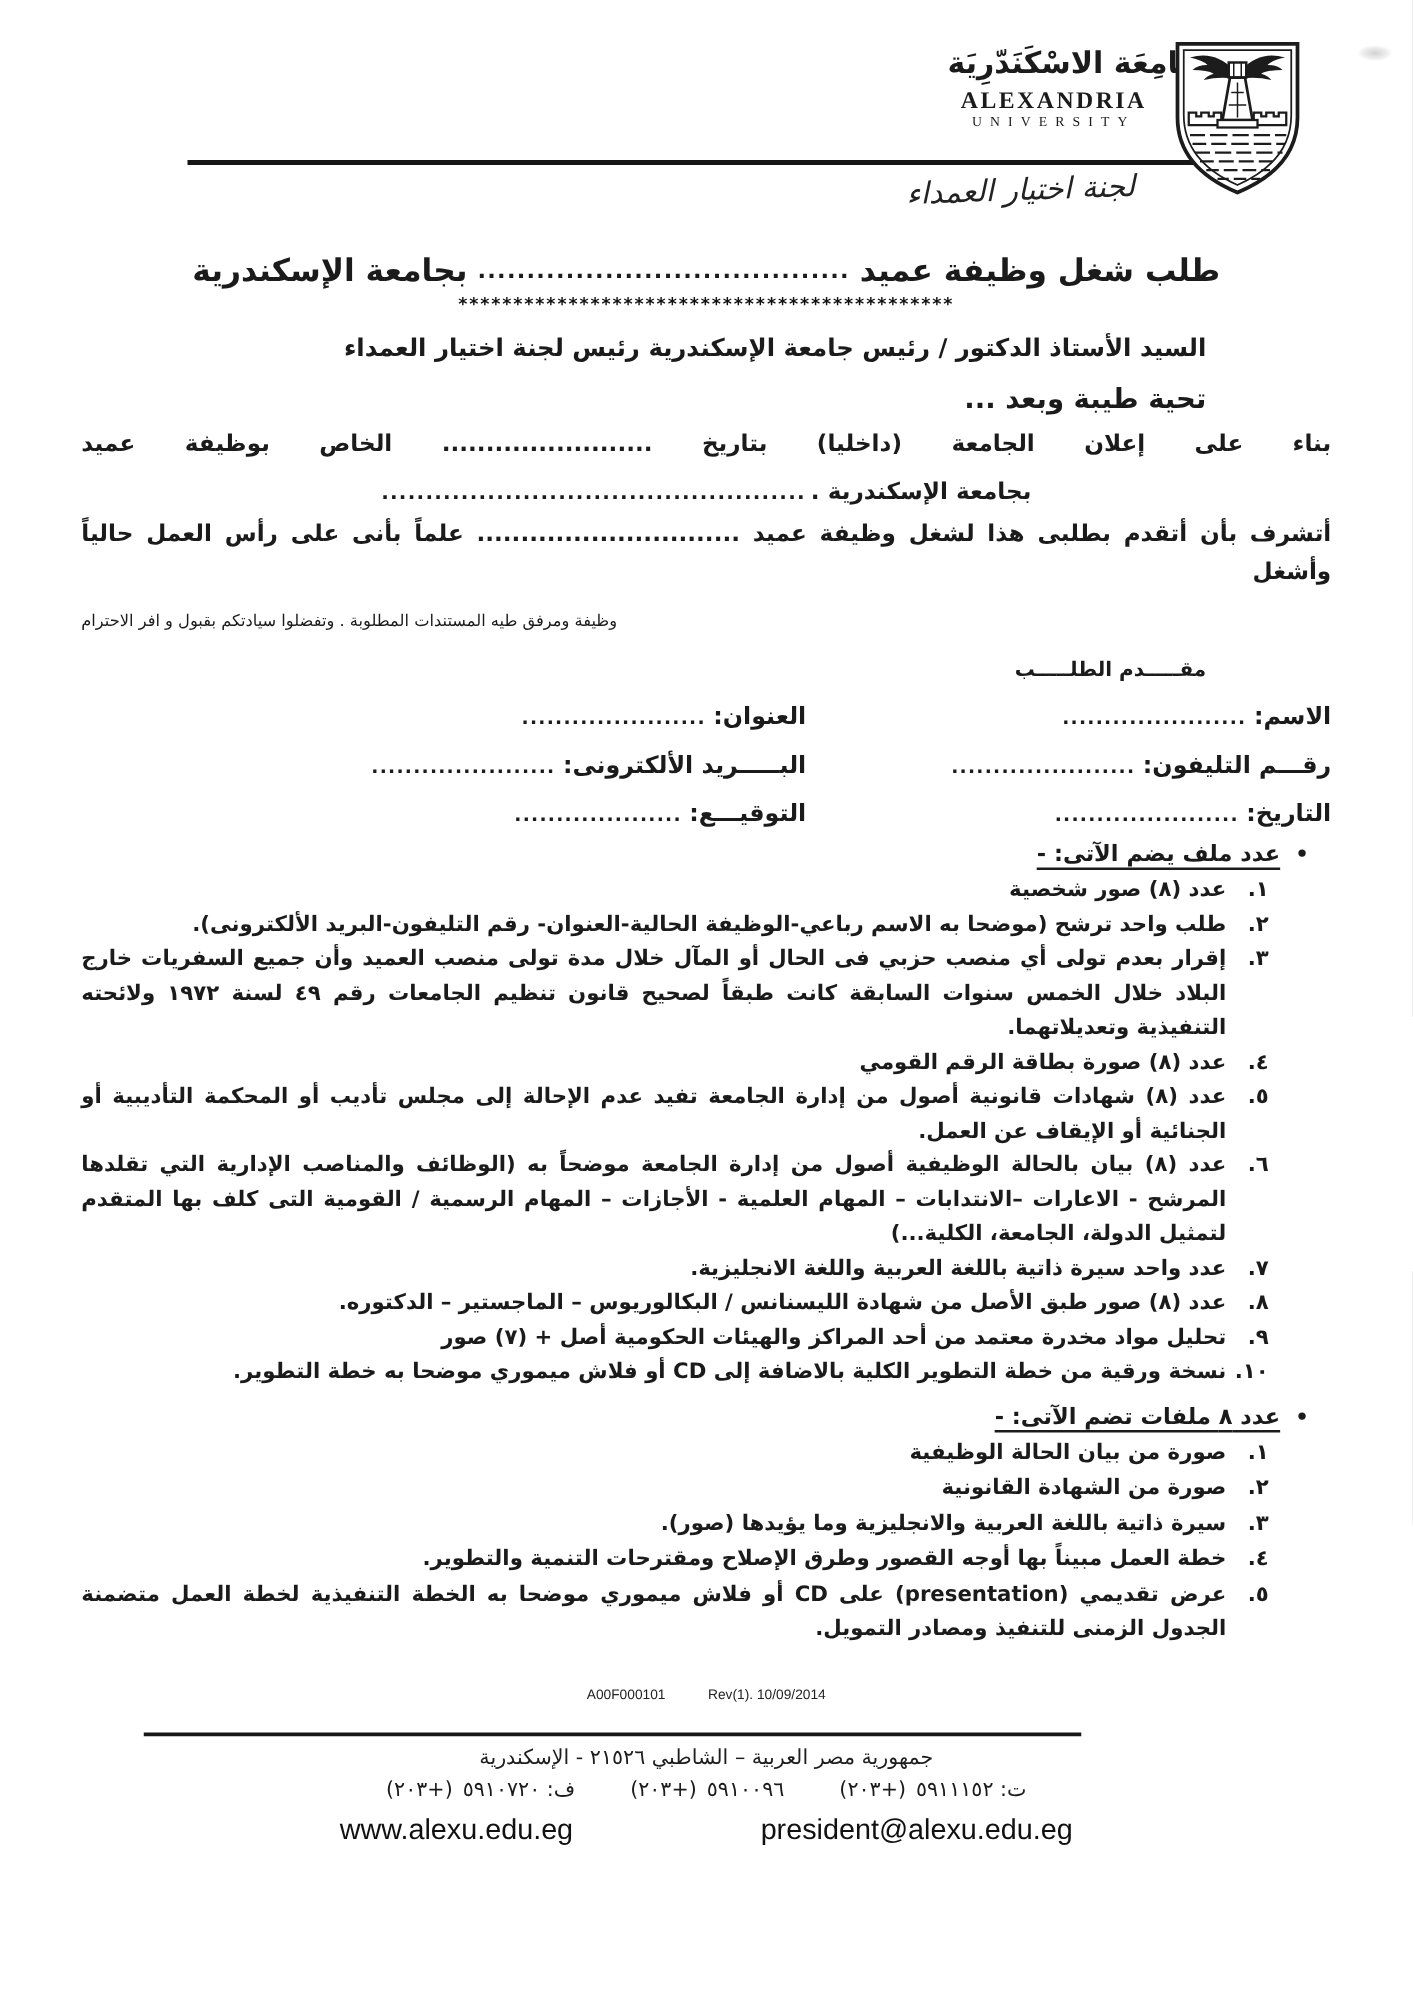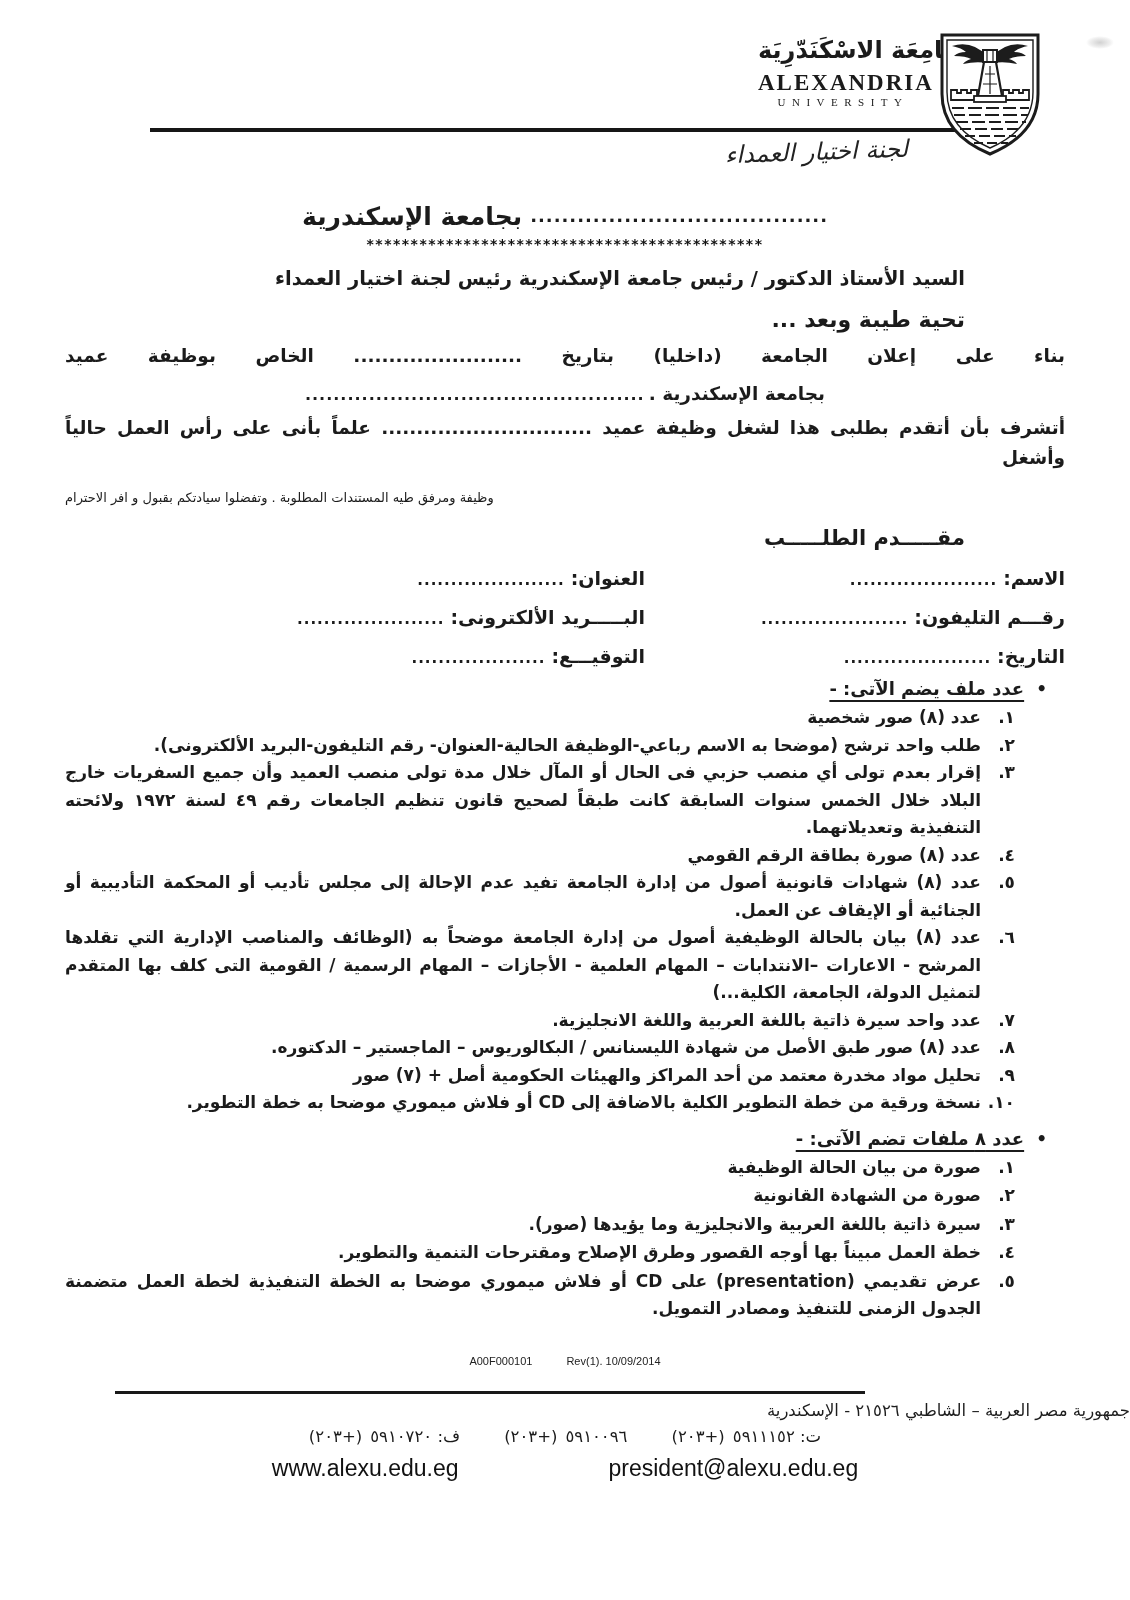--- a/index.html
+++ b/index.html
@@ -11,21 +11,21 @@
     color:#1b1b1b;
     font-family:"DejaVu Sans", sans-serif;
     overflow:hidden;
   }
   .content{padding:0 65px;}
   
   .header{position:relative;height:196px;}
   .rule{position:absolute;top:128px;left:150px;width:840px;height:3.5px;background:#161616;}
   .brand{position:absolute;top:38px;right:202px;width:170px;text-align:center;line-height:1;}
   .brand .callig{font-size:24px;font-weight:700;white-space:nowrap;letter-spacing:-1px;}
-  .brand .en1{font-family:"Liberation Serif", serif;font-weight:700;font-size:23px;letter-spacing:2px;margin-top:9px;}
+  .brand .en1{font-family:"Liberation Serif", serif;font-weight:700;font-size:19px;letter-spacing:2px;margin-top:9px;}
   .brand .en2{font-family:"Liberation Serif", serif;font-weight:400;font-size:11px;letter-spacing:6.5px;margin-top:3px;}
   .shield{position:absolute;top:30px;right:88px;z-index:2;}
   .note{
     position:absolute;top:138px;right:222px;
     font-size:24px;font-style:italic;font-weight:400;color:#222;
     transform:rotate(-2deg);white-space:nowrap;
   }
   .scan-artifact{position:absolute;top:36px;right:16px;width:28px;height:13px;border-radius:50%;
     background:radial-gradient(closest-side,#b9b9b9,#e6e6e6 70%,transparent);opacity:.65;}
   
@@ -37,41 +37,41 @@
   .addressee{direction:rtl;text-align:right;padding-right:100px;font-size:19.5px;font-weight:700;margin-top:15px;}
   .greeting{direction:rtl;text-align:right;padding-right:100px;font-size:22px;font-weight:700;margin-top:17px;}
   
   .pline-just{direction:rtl;font-size:18.5px;font-weight:700;margin-top:9px;
     text-align:justify;text-align-last:justify;line-height:30px;}
   .pline-center{direction:rtl;font-size:13px;font-weight:400;margin-top:11px;text-align:left;line-height:28px;}
   .pline-mixed{display:flex;justify-content:center;align-items:baseline;gap:4px;margin-top:12px;
     font-size:18.5px;font-weight:700;}
   .pline-mixed .dots{letter-spacing:1px;font-size:16px;}
   
-  .section-title{direction:rtl;text-align:right;padding-right:100px;font-size:21px;font-weight:700;margin-top:14px;}
+  .section-title{direction:rtl;text-align:right;padding-right:100px;font-size:16px;font-weight:700;margin-top:14px;}
   .form-grid{direction:rtl;display:grid;grid-template-columns:42% 58%;row-gap:17px;margin-top:17px;}
   .field{display:flex;direction:rtl;align-items:baseline;gap:6px;font-size:19px;font-weight:700;white-space:nowrap;}
   .field .dots{font-size:15px;letter-spacing:1px;font-weight:700;}
   
   .attach-title{direction:rtl;text-align:right;font-size:20.5px;font-weight:700;margin-top:15px;}
   .list-header{direction:rtl;display:flex;align-items:baseline;gap:12px;padding-right:18px;
     font-size:18px;font-weight:700;margin-top:11px;}
   .list-header .htxt{text-decoration:underline;text-underline-offset:5px;text-decoration-thickness:2px;}
   .bullet{font-size:17px;}
   .items{margin-top:5px;}
   .item{display:flex;direction:rtl;padding-right:50px;font-size:17px;font-weight:700;line-height:27.5px;}
   .item .num{flex:0 0 34px;}
   .item .itext{flex:1;text-align:justify;}
   .items2 .item{line-height:27.5px;margin-top:1px;}
   
   .doc-footer{display:flex;justify-content:center;gap:34px;margin-top:32px;
     font-family:"Liberation Sans", sans-serif;font-size:11px;color:#222;}
   
   .footer-rule{margin:24px auto 0 115px;width:750px;height:3.5px;background:#181818;}
-  .footer{margin-top:7px;}
+  .footer{margin-top:7px;text-align:center;}
   .footer .addr{direction:rtl;font-size:16.5px;font-weight:400;color:#1d1d1d;}
   .phones{direction:rtl;display:flex;justify-content:center;gap:44px;margin-top:7px;font-size:16.5px;}
   .phone{display:flex;direction:rtl;gap:8px;align-items:baseline;}
   .emails{display:flex;justify-content:center;gap:150px;margin-top:9px;
     font-family:"Liberation Sans", sans-serif;font-size:23px;color:#111;}
 </style>
 </head>
 <body>
 
 <div class="page">
@@ -118,20 +118,21 @@
         </g>
       </svg>
     </div>
 
     <div class="note">لجنة اختيار العمداء</div>
   </div>
 
   <div class="content">
 
     <div class="title-row">
+      <span>طلب شغل وظيفة عميد</span>
       <span class="dots">......................................</span>
       <span>بجامعة الإسكندرية</span>
     </div>
     <div class="stars">*********************************************</div>
 
     <div class="addressee">السيد الأستاذ الدكتور / رئيس جامعة الإسكندرية رئيس لجنة اختيار العمداء</div>
     <div class="greeting">تحية طيبة وبعد ...</div>
 
     <div class="pline-just">بناء على إعلان الجامعة (داخليا) بتاريخ ........................ الخاص بوظيفة عميد</div>
     <div class="pline-mixed">

